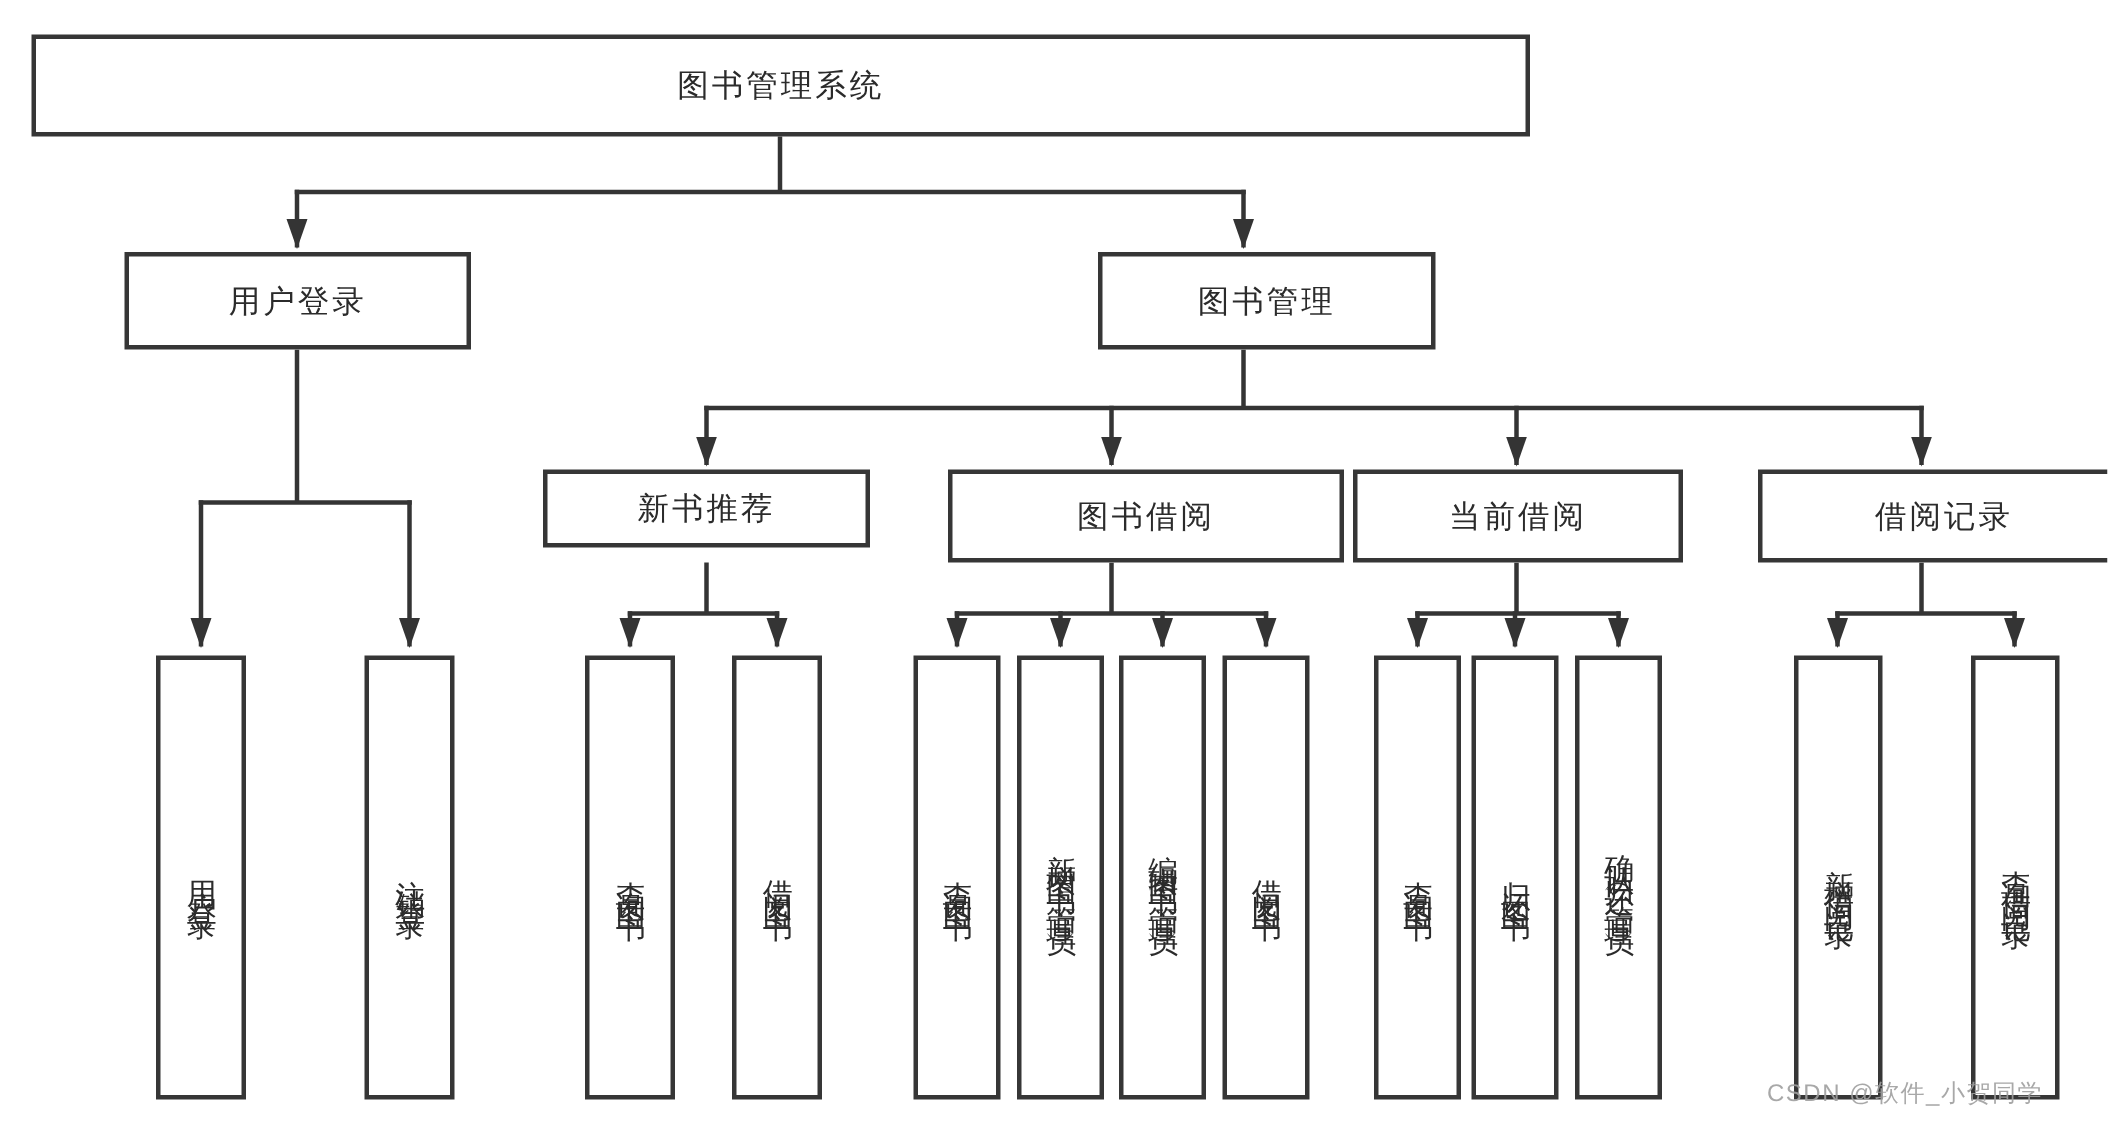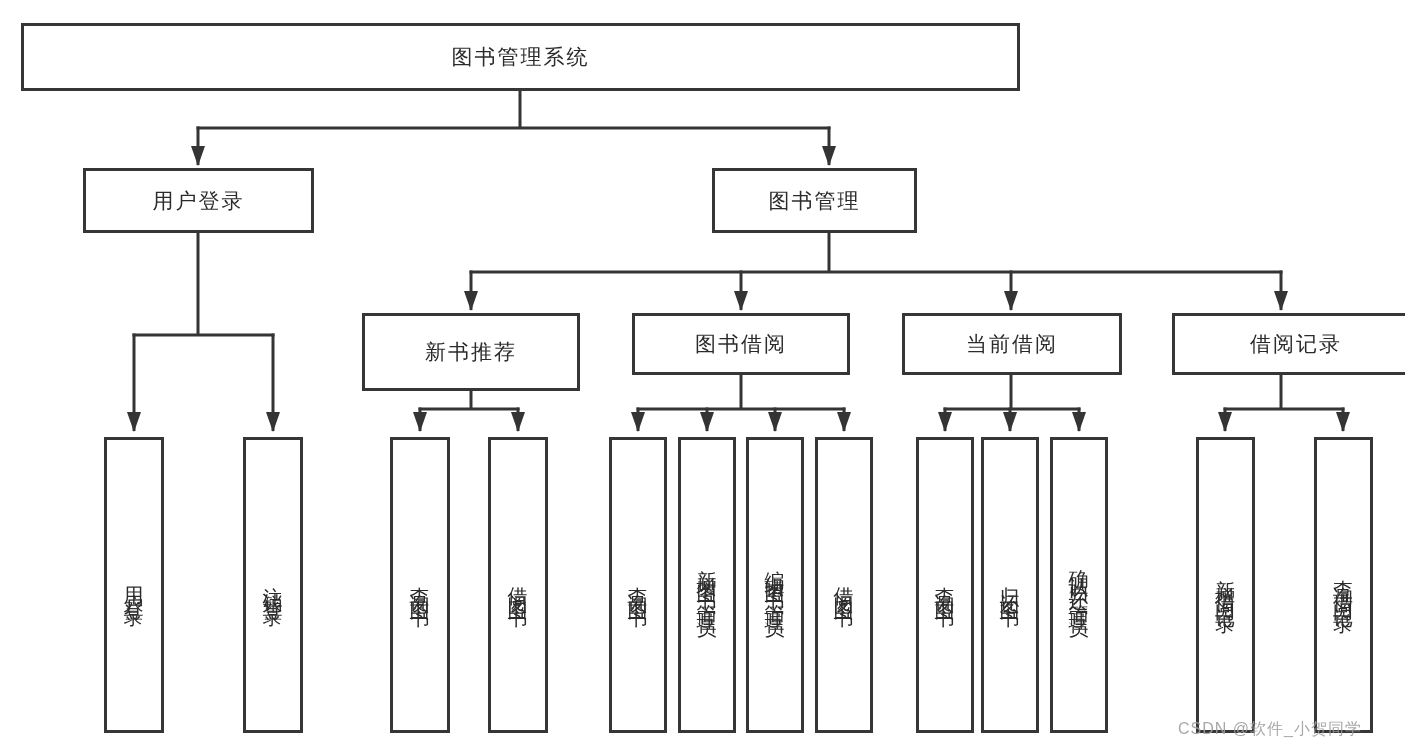--- a/index.html
+++ b/index.html
@@ -106,24 +106,24 @@
       <line x1="1281" y1="375" x2="1281" y2="409"></line>
       <line x1="1223.5" y1="409" x2="1344.5" y2="409"></line>
       <line x1="1225" y1="407.5" x2="1225" y2="431" marker-end="url(#arw)"></line>
       <line x1="1343" y1="407.5" x2="1343" y2="431" marker-end="url(#arw)"></line>
     </g>
   </svg>
 
   <div class="node" style="left:21px; top:23px; width:999px; height:68px;">图书管理系统</div>
 
   <div class="node" style="left:83px; top:168px; width:231px; height:65px;">用户登录</div>
-  <div class="node" style="left:712px; top:168px; width:205px; height:65px;">图书管理</div>
+  <div class="node" style="left:732px; top:168px; width:225px; height:65px;">图书管理</div>
 
-  <div class="node" style="left:362px; top:313px; width:218px; height:78px;">新书推荐</div>
-  <div class="node" style="left:632px; top:313px; width:218px; height:62px;">图书借阅</div>
+  <div class="node" style="left:362px; top:313px; width:218px; height:52px;">新书推荐</div>
+  <div class="node" style="left:632px; top:313px; width:264px; height:62px;">图书借阅</div>
   <div class="node" style="left:902px; top:313px; width:220px; height:62px;">当前借阅</div>
   <div class="node" style="left:1172px; top:313px; width:248px; height:62px;">借阅记录</div>
 
   <div class="node vnode" style="left:104px; top:437px; width:60px; height:296px;">用户登录</div>
   <div class="node vnode" style="left:243px; top:437px; width:60px; height:296px;">注销登录</div>
 
   <div class="node vnode" style="left:390px; top:437px; width:60px; height:296px;">查询图书</div>
   <div class="node vnode" style="left:488px; top:437px; width:60px; height:296px;">借阅图书</div>
 
   <div class="node vnode" style="left:609px; top:437px; width:58px; height:296px;">查询图书</div>

